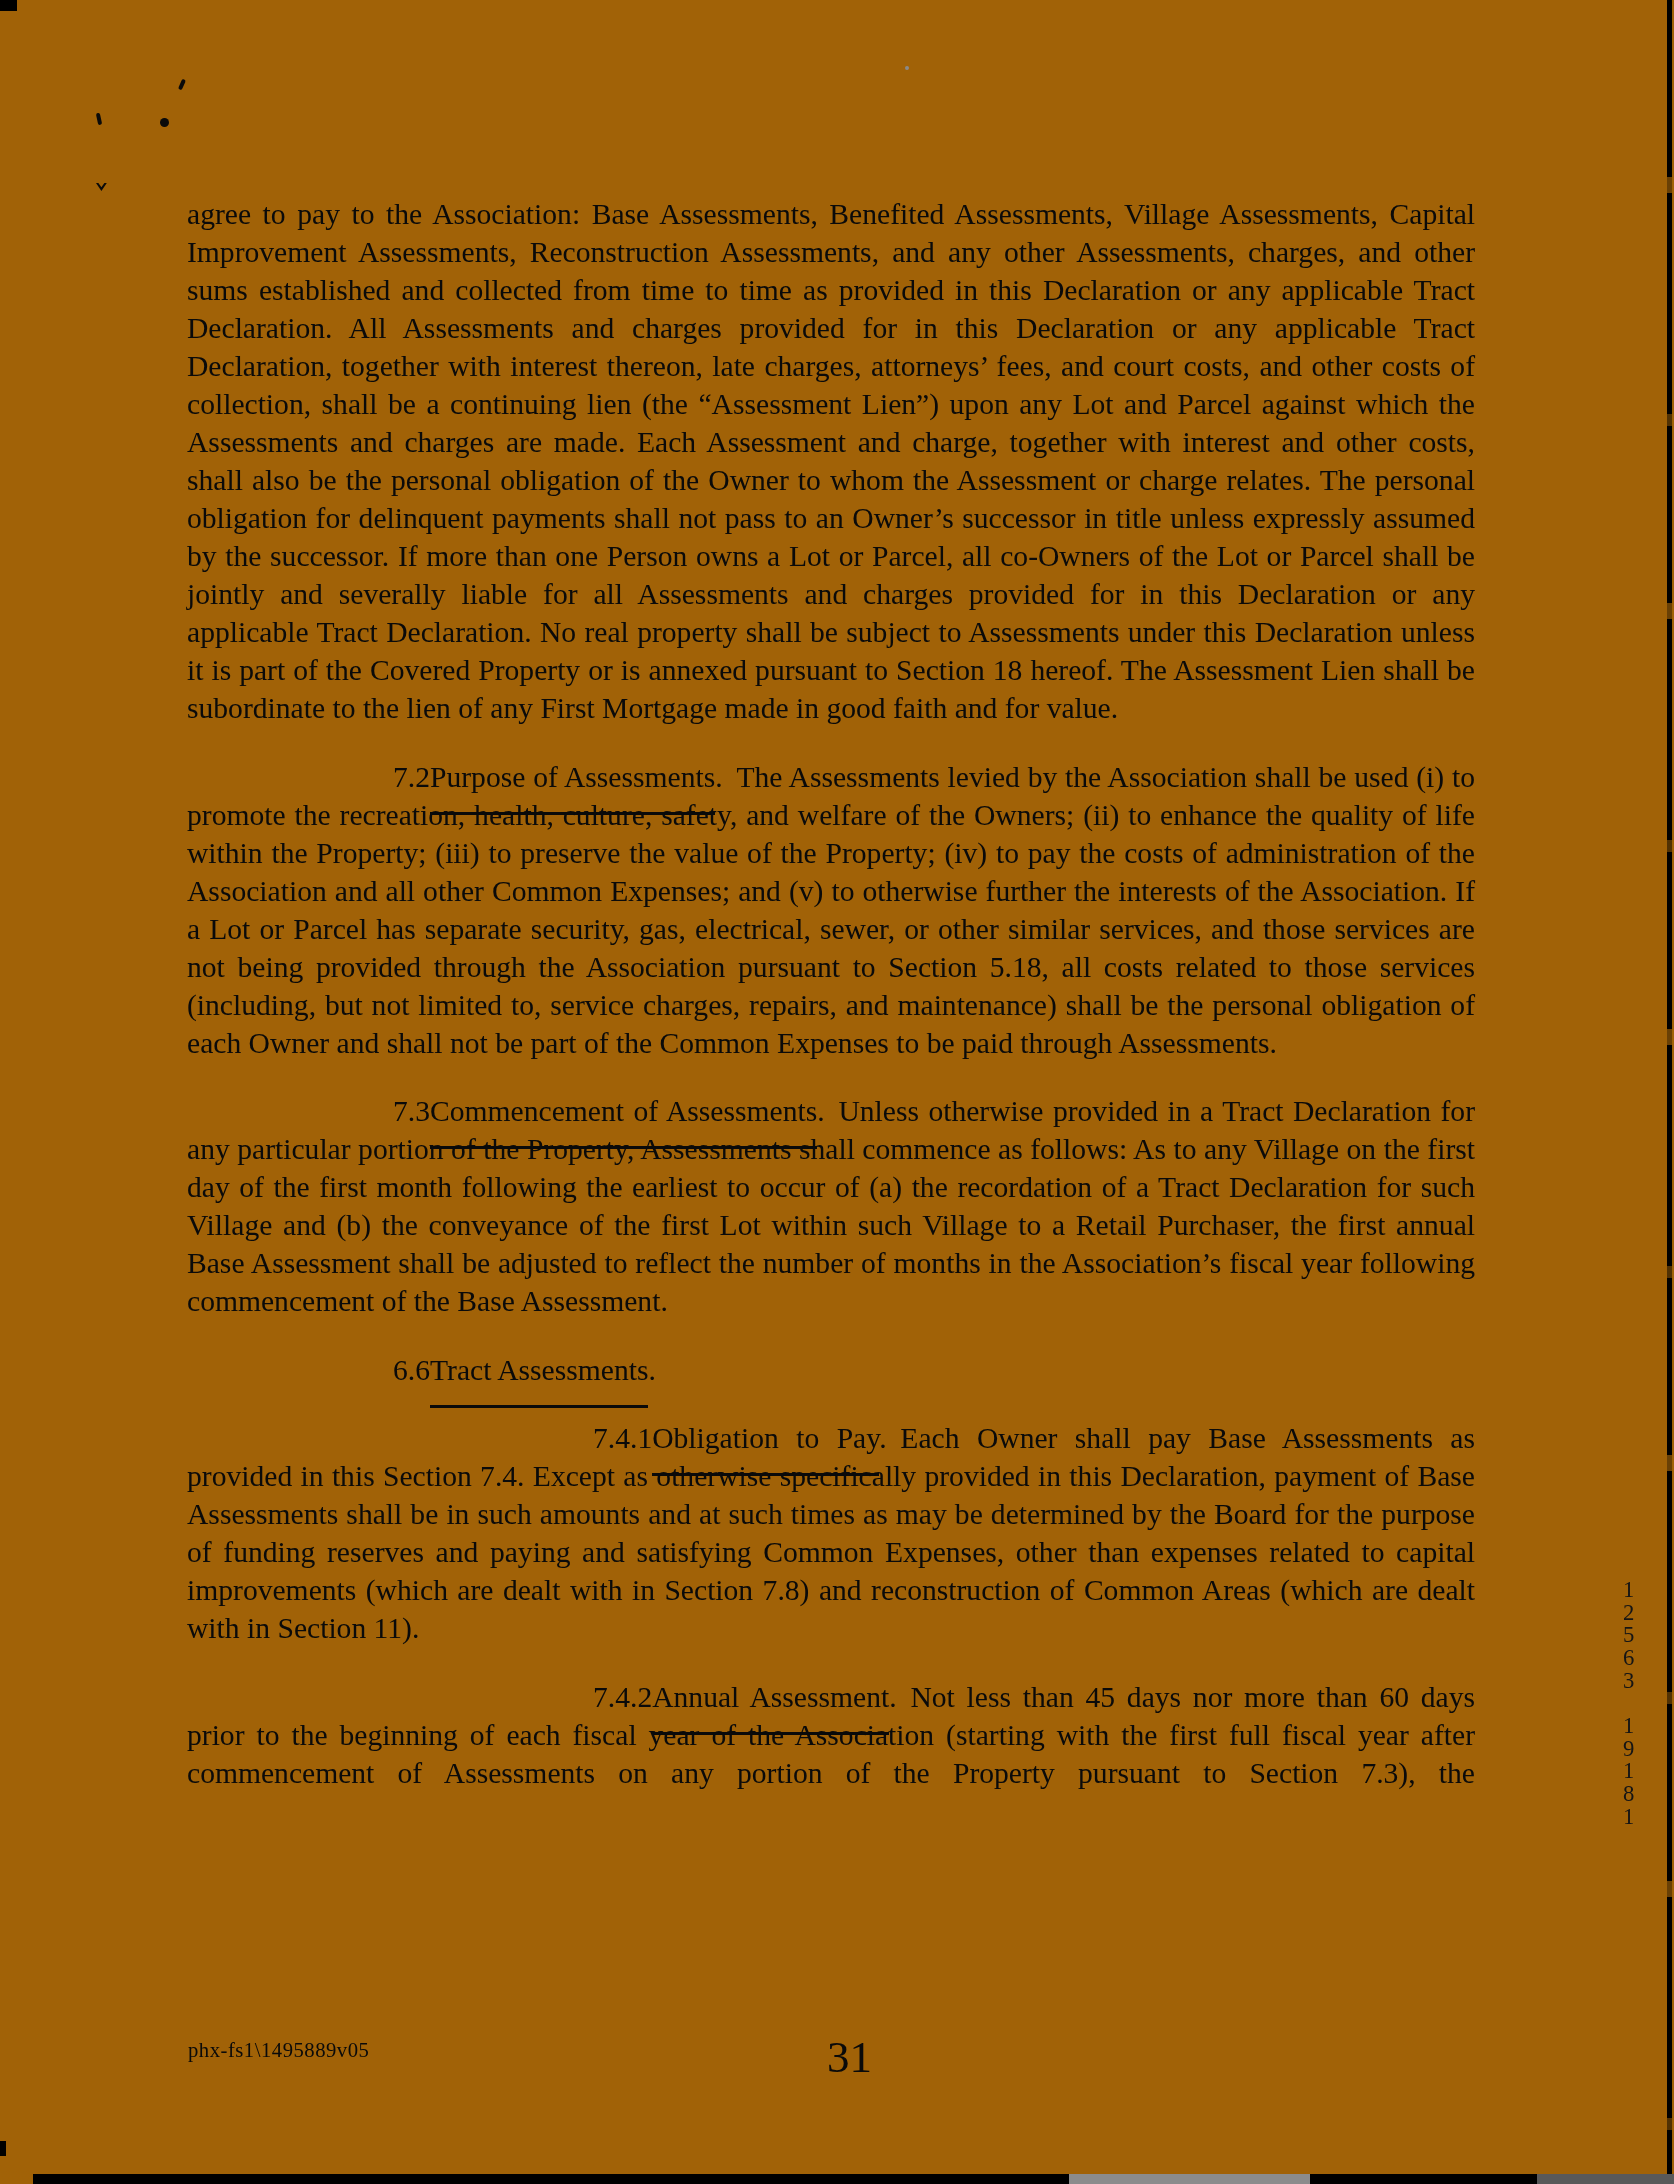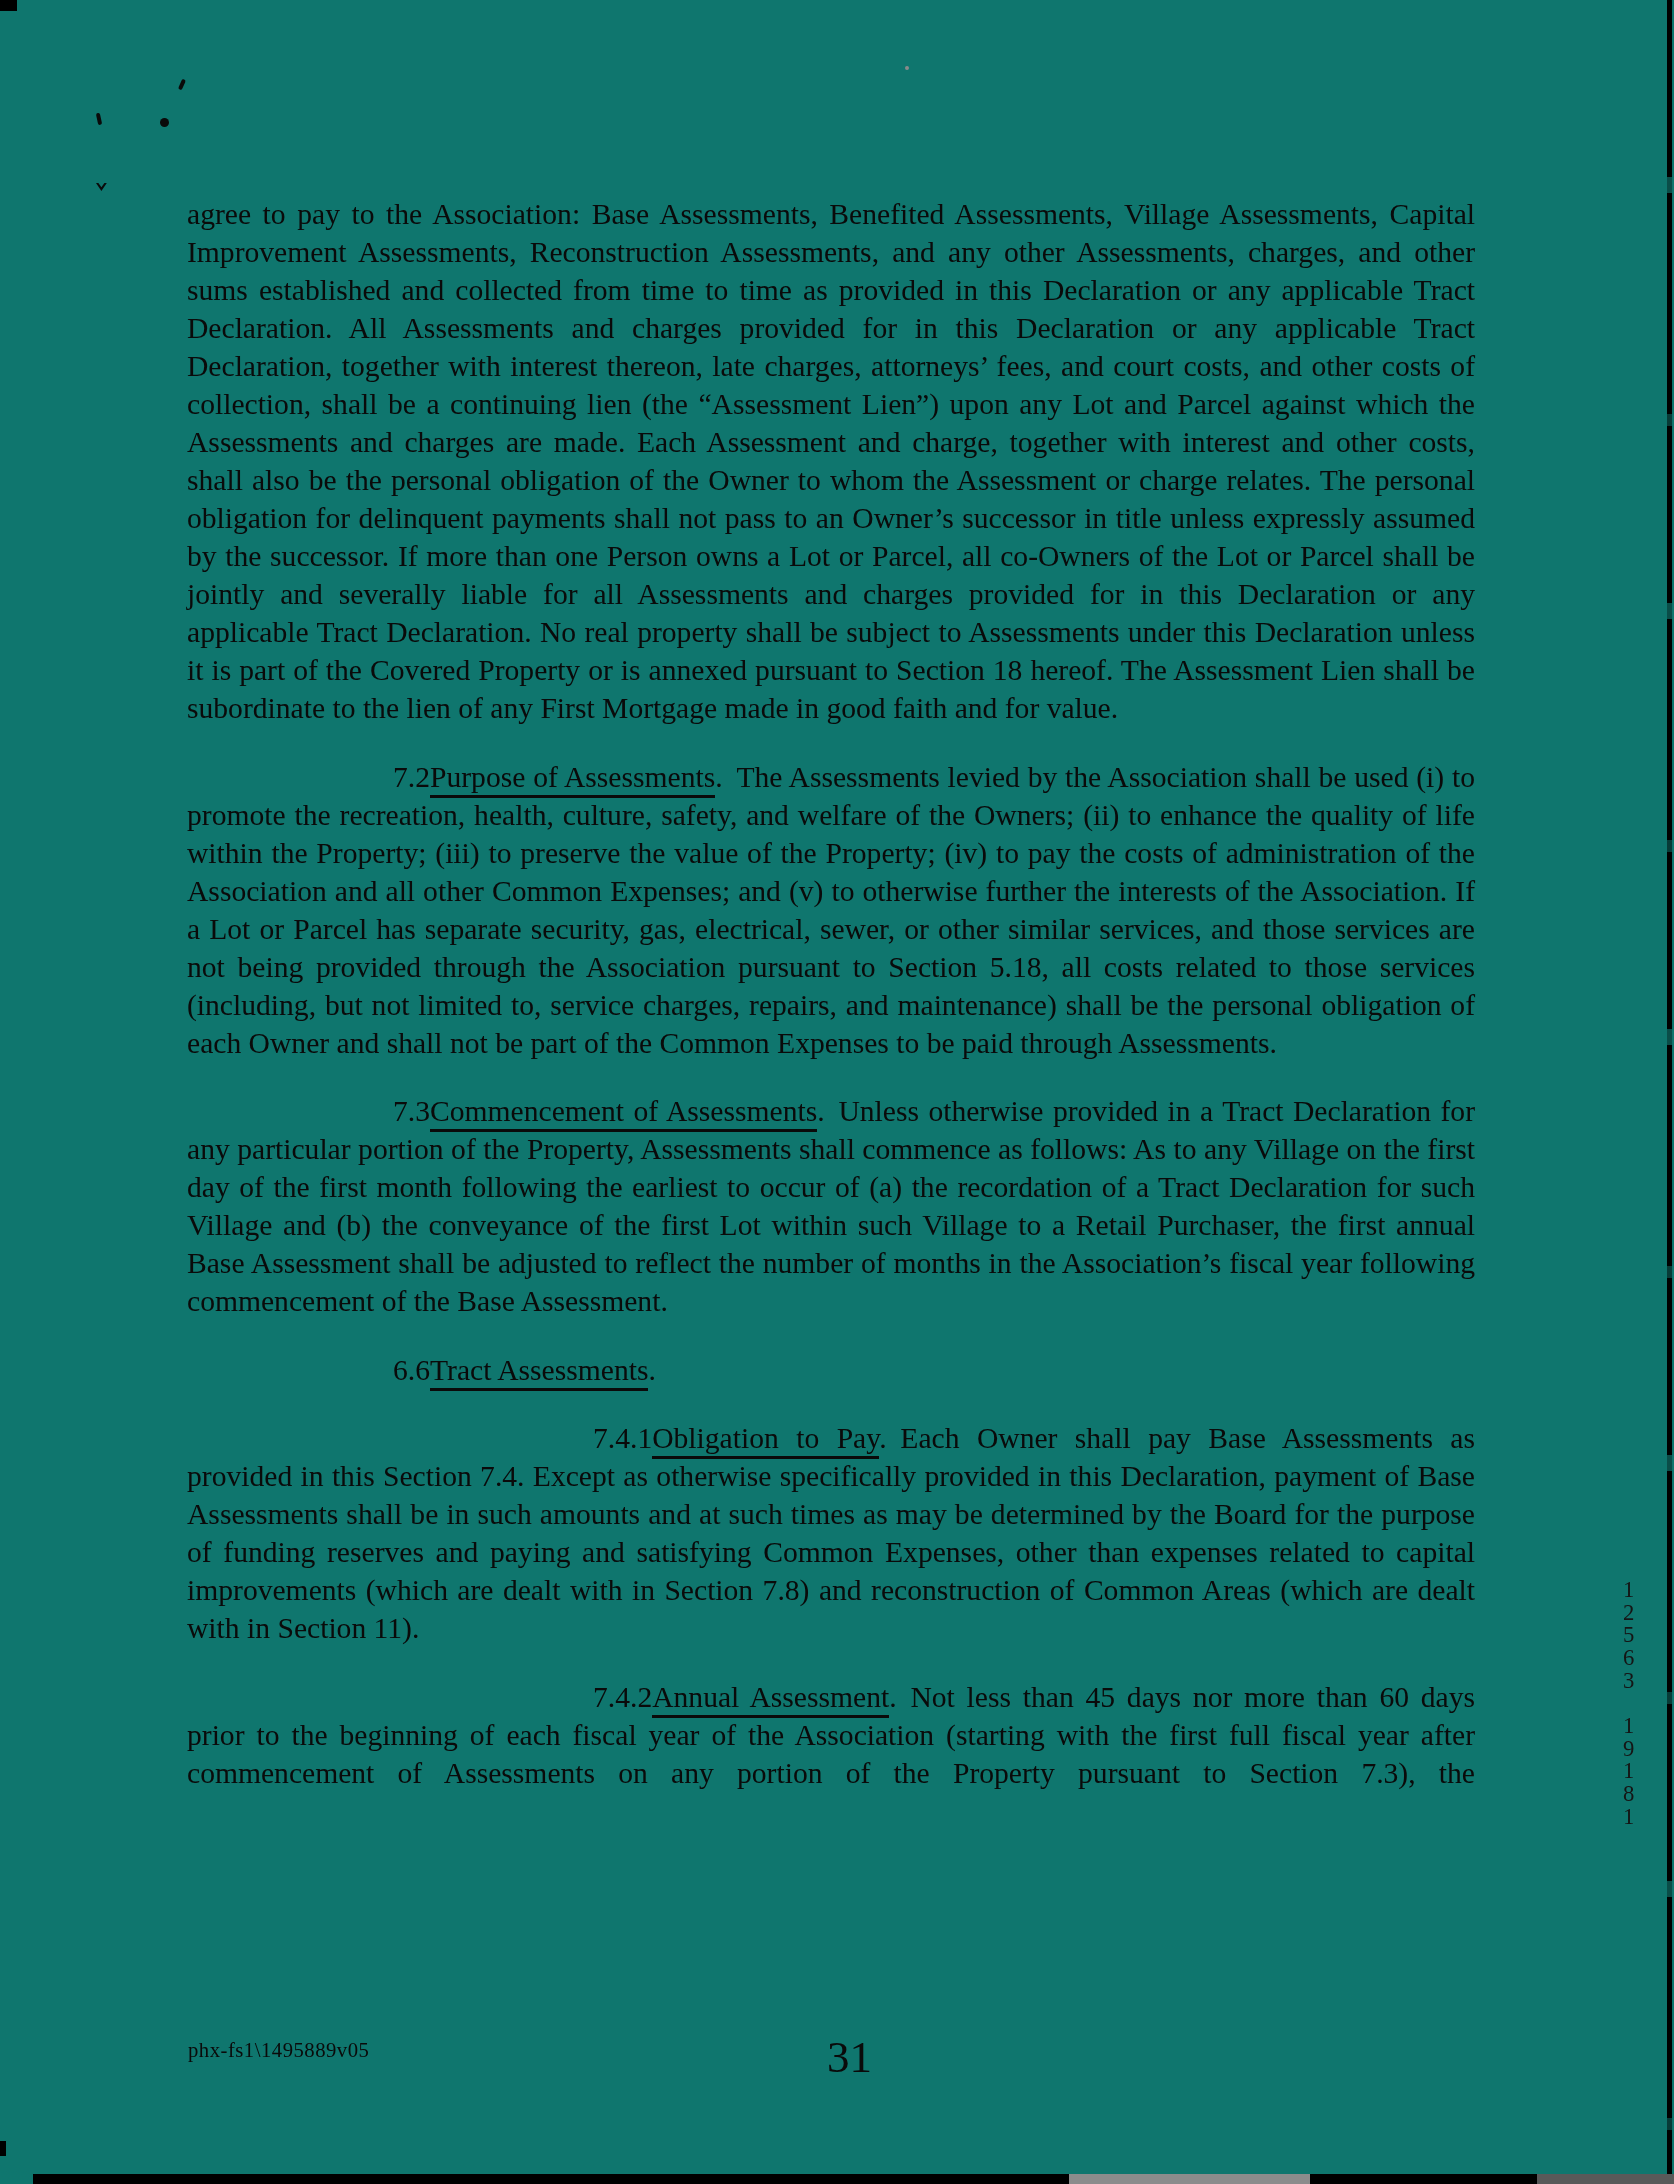--- a/index.html
+++ b/index.html
@@ -1,37 +1,37 @@
 <!DOCTYPE html>
 <html><head>
 <meta charset="utf-8">
 <style>
   html,body{margin:0;padding:0;background:#888;}
   .page{
     position:relative;
     width:1675px;height:2185px;
-    background:#0f766e;
+    background:#a16207;
     overflow:hidden;
     font-family:"Liberation Serif","DejaVu Serif",serif;
     color:#0a0a0a;
   }
   
   .textblock{
     position:absolute;
     left:187px;top:195px;width:1288px;
     font-size:29.6px;line-height:38px;
     text-align:justify;
   }
   .p{margin:0 0 30.5px 0;}
   .sec1{text-indent:103px;}
   .sec2{text-indent:203px;}
   .num{display:inline-block;}
   .n1{min-width:98px;}
   .n2{min-width:101px;}
-  .u{border-bottom:3px solid #0a0a0a;padding-bottom:2px;}
+  .u{border-bottom:3px solid #0a0a0a;padding-bottom:19px;}
   .hsep{margin-right:13.8px;}
   .jlast{text-align-last:justify;}
   
   .footer-id{
     position:absolute;left:188px;top:2039px;
     font-size:20.7px;font-weight:normal;letter-spacing:0.5px;
   }
   .page-num{
     position:absolute;left:827px;top:2031px;
     font-size:45px;

